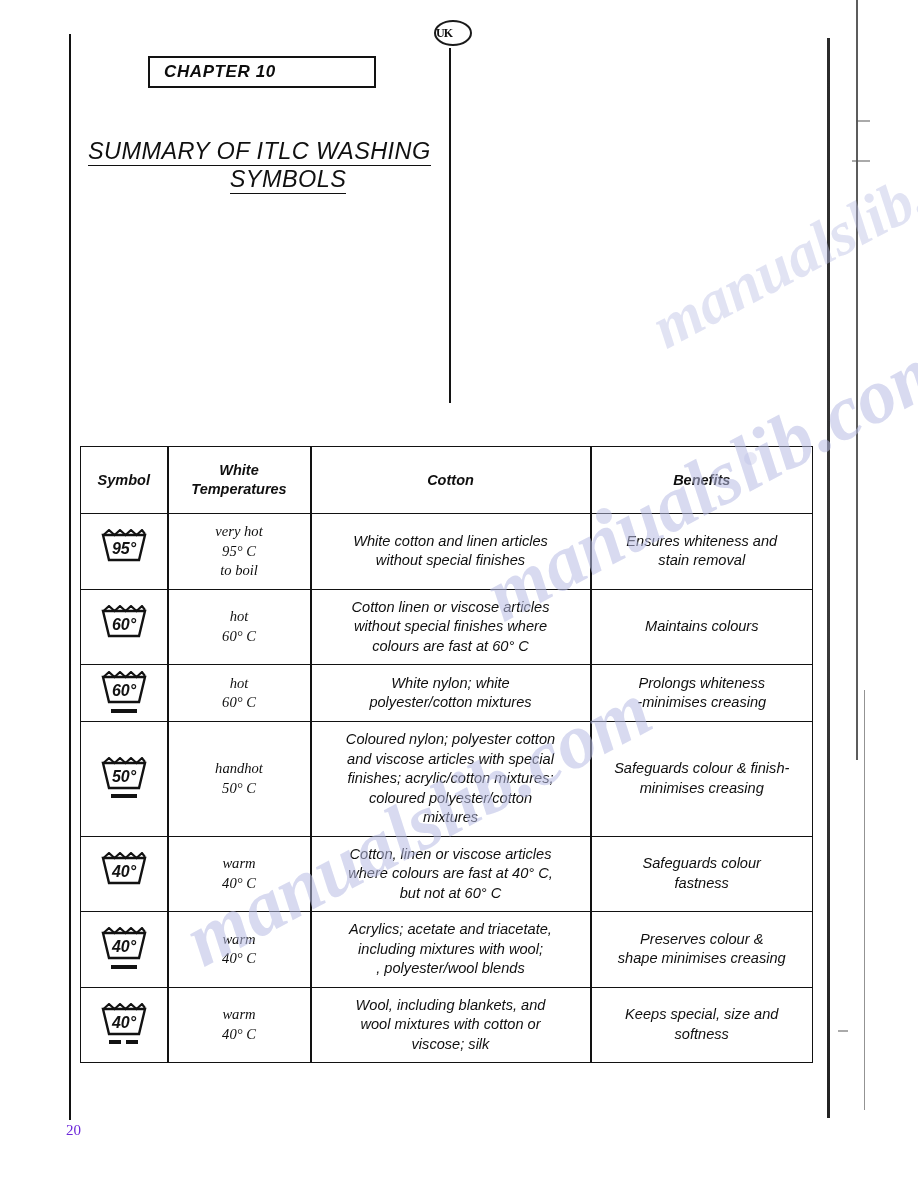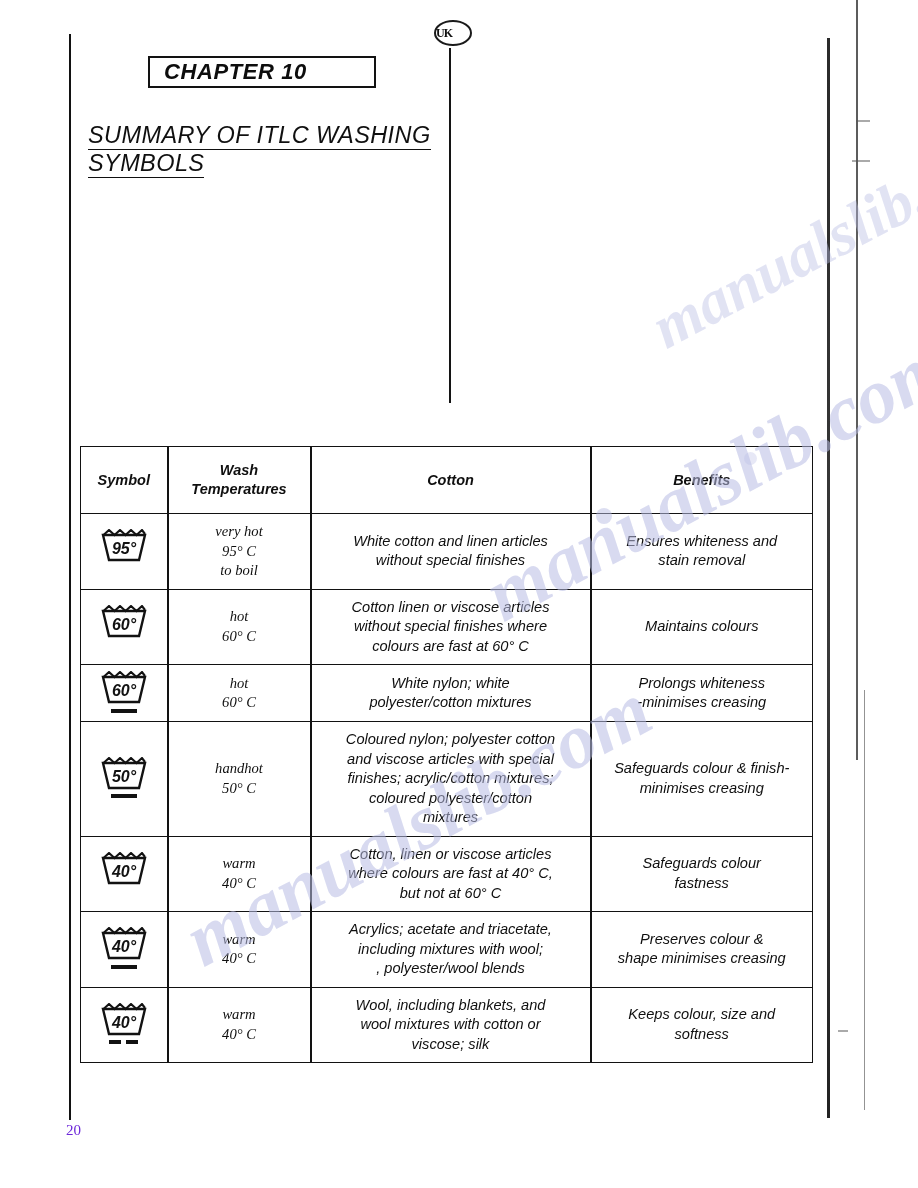--- a/index.html
+++ b/index.html
@@ -83,42 +83,42 @@
     width: 228px; height: 32px;
     border: 2px solid #121212;
     display: flex;
     align-items: center;
     padding-left: 14px;
     box-sizing: border-box;
   }
   .chapter-box .label {
     font-style: italic;
     font-weight: bold;
-    font-size: 22px;
+    font-size: 17px;
     letter-spacing: .6px;
     color: #0d0d0d;
   }
 
   
   .doc-title {
     position: absolute;
-    left: 88px; top: 122px;
+    left: 88px; top: 138px;
     width: 400px;
     font-style: italic;
     font-size: 23.5px;
     line-height: 27px;
     letter-spacing: .4px;
     color: #101010;
   }
   .doc-title .ul {
     display: inline;
     border-bottom: 1.6px solid #101010;
     padding-bottom: 1px;
   }
-  .doc-title .line2 { display: block; margin-top: 1px; }
+  .doc-title .line2 { display: block; margin-top: 1px; text-align: center; }
 
   
   .wash-table {
     position: absolute;
     left: 80px; top: 446px;
     width: 732px;
     border-collapse: collapse;
     table-layout: fixed;
     background: #fff;
     padding-left: 16px;
@@ -253,21 +253,21 @@
   <table class="wash-table">
     <colgroup>
       <col class="c-sym">
         <col class="c-temp">
         <col class="c-fab">
         <col class="c-ben">
     </colgroup>
     <thead>
       <tr>
         <th>Symbol</th>
-        <th class="sep" style="white-space:pre-line">Wash
+        <th class="sep" style="white-space:pre-line">White
 Temperatures</th>
         <th class="sep">Cotton</th>
         <th>Benefits</th>
       </tr>
     </thead>
     <tbody>
         <tr>
           <td class="sym">
             <div class="tub-wrap">
               <div class="tub">
@@ -413,21 +413,21 @@
                 <div class="bar-double"></div>
                 <div class="bar-double"></div>
               </div>
             </div>
           </td>
           <td class="temp sep">warm
 40° C</td>
           <td class="fab sep">Wool, including blankets, and
 wool mixtures with cotton or
 viscose; silk</td>
-          <td class="ben">Keeps colour, size and
+          <td class="ben">Keeps special, size and
 softness</td>
         </tr>
       </tbody>
   </table>
 
   <div class="page-number">20</div>
 
   <div class="watermark">
     <div class="wm-text wm-a">manualslib.com</div>
     <div class="wm-text wm-b">manualslib.com</div>

